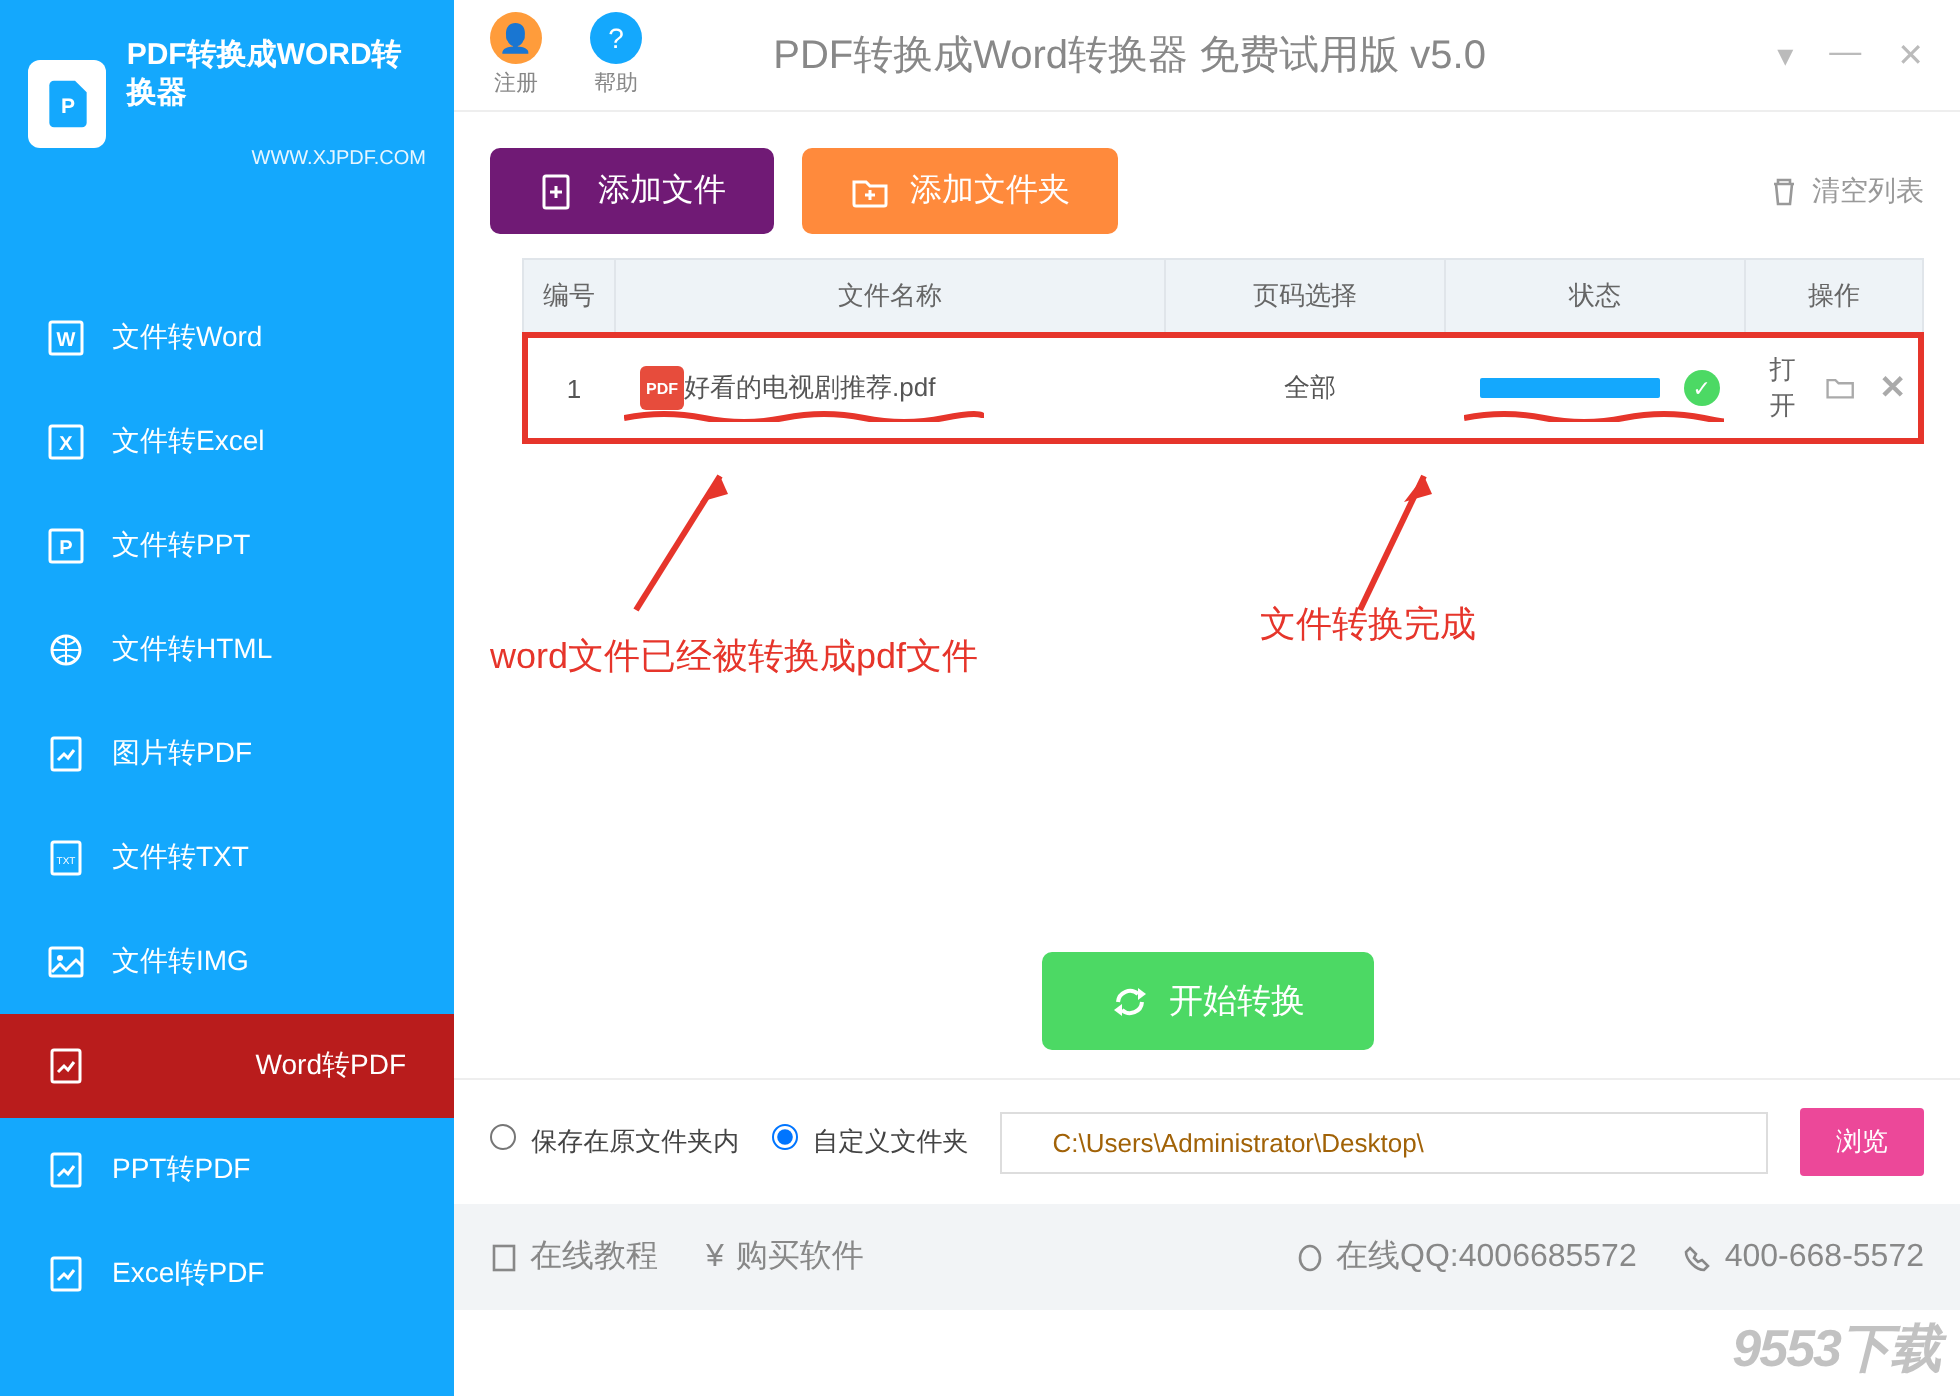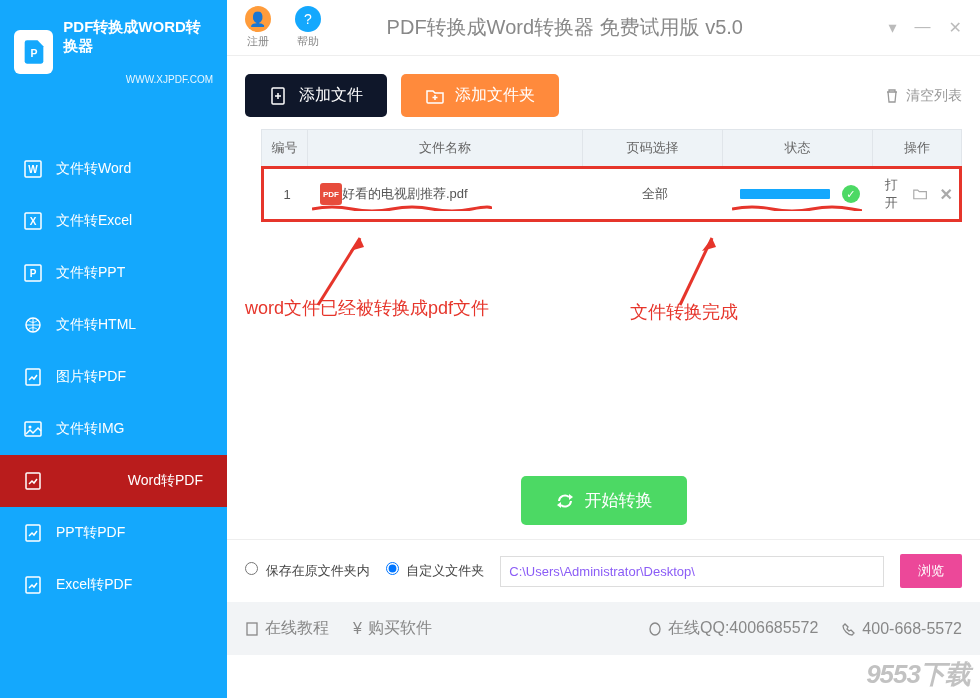--- a/index.html
+++ b/index.html
@@ -28,21 +28,21 @@
     .titlebar-btn .circ { width: 26px; height: 26px; border-radius: 50%; display: flex; align-items: center; justify-content: center; color: #fff; font-size: 14px; }
     .circ.orange { background: #ff9c3b; }
     .circ.blue { background: #14a8fd; }
     .titlebar-title { flex: 1; text-align: center; font-size: 20px; color: #888; margin-left: -80px; }
     .win-controls { display: flex; gap: 18px; color: #bbb; font-size: 16px; }
     .win-controls span { cursor: pointer; }
     
     
     .toolbar { padding: 18px 18px 12px; display: flex; align-items: center; gap: 14px; }
     .btn { display: flex; align-items: center; gap: 10px; padding: 11px 24px; border-radius: 5px; color: #fff; font-size: 16px; cursor: pointer; border: none; }
-    .btn.blue { background: #0f172a; }
+    .btn.blue { background: #701a75; }
     .btn.orange { background: #ff8a3c; }
     .spacer { flex: 1; }
     .trash-btn { display: flex; align-items: center; gap: 6px; color: #999; cursor: pointer; font-size: 14px; }
     
     
     .table { margin: 0 18px; padding-left: 16px; }
     .thead { display: flex; background: #eef3f7; color: #666; font-size: 13px; border: 1px solid #e0e5ea; }
     .thead > div { padding: 9px 6px; text-align: center; border-right: 1px solid #e0e5ea; }
     .thead > div:last-child { border-right: none; }
     .col-idx { width: 46px; }
@@ -66,21 +66,21 @@
     .arrow { position: absolute; pointer-events: none; }
     .underline { position: absolute; height: 6px; pointer-events: none; }
     
     
     .start-row { display: flex; justify-content: center; padding: 14px 0; margin-top: 240px; }
     .btn.green { background: #4cd964; padding: 13px 34px; font-size: 17px; }
     
     
     .save-row { padding: 14px 18px; display: flex; align-items: center; gap: 16px; font-size: 13px; color: #444; border-top: 1px solid #eee; }
     .save-row input[type=radio] { margin-right: 4px; }
-    .path-input { flex: 1; padding: 7px 8px; border: 1px solid #ddd; font-size: 13px; color: #8b5cf6; }
+    .path-input { flex: 1; padding: 7px 25px; border: 1px solid #ddd; font-size: 13px; color: #a16207; }
     .browse-btn { background: #ec4899; color: #fff; border: none; padding: 8px 18px; cursor: pointer; font-size: 13px; border-radius: 2px; }
     
     
     .footer { background: #f2f4f6; padding: 16px 18px; display: flex; align-items: center; gap: 24px; font-size: 16px; color: #888; }
     .footer-item { display: flex; align-items: center; gap: 6px; cursor: pointer; }
     
     
     .watermark { position: absolute; right: 10px; bottom: 6px; font-size: 26px; font-weight: bold; font-style: italic; color: rgba(80,80,80,0.35); letter-spacing: -1px; }
     
     svg { display: block; }
@@ -141,20 +141,29 @@
           <span>文件转HTML</span>
         </div>
       <div class="nav-item">
           <span class="icon">
             <svg width="18" height="18" viewBox="0 0 18 18">
               <rect x="2" y="1" width="14" height="16" fill="none" stroke="#fff" stroke-width="1.5" rx="1"></rect>
               <path d="M5 12l3-3 2 2 3-4" fill="none" stroke="#fff" stroke-width="1.5"></path>
             </svg>
           </span>
           <span>图片转PDF</span>
+        </div>
+      <div class="nav-item">
+          <span class="icon">
+            <svg width="18" height="18" viewBox="0 0 18 18">
+              <rect x="2" y="1" width="14" height="16" fill="none" stroke="#fff" stroke-width="1.5" rx="1"></rect>
+              <text x="9" y="12" text-anchor="middle" fill="#fff" font-size="5">TXT</text>
+            </svg>
+          </span>
+          <span>文件转TXT</span>
         </div>
       <div class="nav-item">
           <span class="icon">
             <svg width="18" height="18" viewBox="0 0 18 18">
               <rect x="1" y="2" width="16" height="14" fill="none" stroke="#fff" stroke-width="1.5" rx="1"></rect>
               <circle cx="6" cy="7" r="1.5" fill="#fff"></circle>
               <path d="M2 14l4-4 3 3 5-5 3 3" fill="none" stroke="#fff" stroke-width="1.5"></path>
             </svg>
           </span>
           <span>文件转IMG</span>
@@ -267,21 +276,21 @@
         <svg class="underline" style="left:468px;top:36px;width:130px;" height="8">
             <path d="M0 4 Q 20 0 40 4 T 80 4 T 120 4 T 130 4" stroke="#e6352b" stroke-width="3" fill="none"></path>
           </svg>
       </div>
     </div>
 
     <svg class="arrow" style="left:310px;top:233px;" width="60" height="80">
       <line x1="50" y1="5" x2="8" y2="72" stroke="#e6352b" stroke-width="3"></line>
       <polygon points="50,5 40,18 54,14" fill="#e6352b"></polygon>
     </svg>
-    <div class="anno" style="left:245px;top:296px;">word文件已经被转换成pdf文件</div>
+    <div class="anno" style="left:245px;top:316px;">word文件已经被转换成pdf文件</div>
 
     <svg class="arrow" style="left:672px;top:233px;" width="50" height="80">
       <line x1="40" y1="5" x2="8" y2="72" stroke="#e6352b" stroke-width="3"></line>
       <polygon points="40,5 30,18 44,14" fill="#e6352b"></polygon>
     </svg>
     <div class="anno" style="left:630px;top:300px;">文件转换完成</div>
 
     <div class="start-row">
       <button class="btn green">
         <svg width="20" height="20" viewBox="0 0 20 20">

